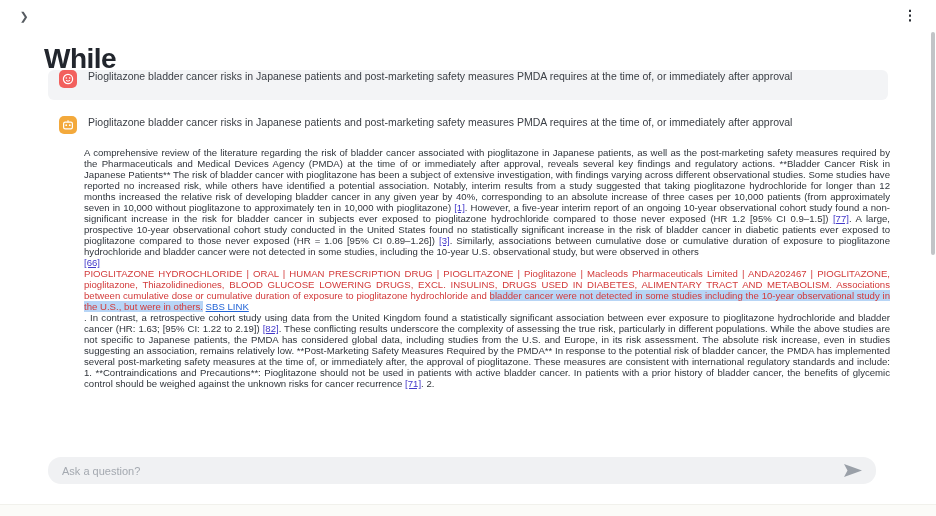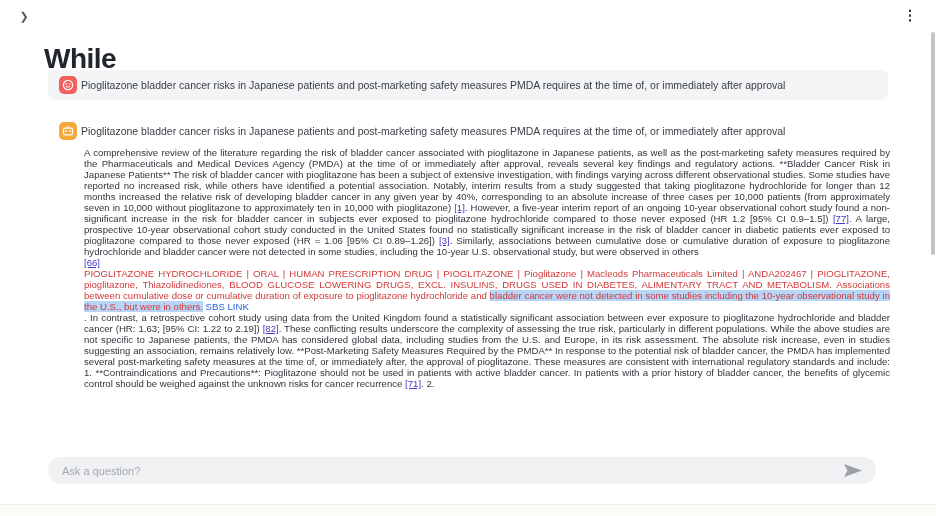--- a/index.html
+++ b/index.html
@@ -14,42 +14,42 @@
   .kebab-btn{
     position:absolute;right:19px;top:6px;width:14px;height:18px;color:#2b2f35;
     font-size:14px;font-weight:700;text-align:center;cursor:pointer;line-height:18px;
   }
   .page-title{
     position:absolute;left:44px;top:24px;font-size:28px;font-weight:800;
     color:#22262d;letter-spacing:-0.5px;
   }
   .msg-row{
     position:absolute;left:48px;width:840px;height:30px;border-radius:6px;
-    display:flex;align-items:center;gap:4px;padding:0 11px;box-sizing:border-box;
+    display:flex;align-items:flex-start;gap:11px;padding:0 11px;box-sizing:border-box;
   }
   .msg-row.user{top:70px;background:#f3f4f6;}
   .msg-row.bot{top:116px;background:transparent;}
   .avatar{
     width:18px;height:18px;border-radius:5px;flex:0 0 18px;
     display:flex;align-items:center;justify-content:center;
   }
   .avatar.user-avatar{background:#f2605d;}
   .avatar.bot-avatar{background:#f3a93c;}
   .msg-text{
     font-size:10.5px;color:#3a3e45;white-space:nowrap;overflow:hidden;
   }
   .answer{
     position:absolute;left:84px;top:147px;width:806px;
     font-size:9.6px;line-height:11px;color:#30353c;text-align:justify;
   }
   .answer a{cursor:pointer;}
   .answer .ref{color:#4338ca;text-decoration:underline;}
   .answer .red{color:#d23a3a;}
   .answer .red-highlight{color:#d23a3a;background:#b7d5f6;}
-  .answer .sbs{color:#2465d6;}
+  .answer .sbs{color:#2465d6;text-decoration:underline;}
   .composer{
     position:absolute;left:48px;top:457px;width:828px;height:27px;background:#f0f1f3;
     border-radius:13px;display:flex;align-items:center;padding:0 12px;
     box-sizing:border-box;z-index:5;gap:8px;
   }
   .composer input{
     flex:1;border:none;background:transparent;outline:none;font-size:11px;
     color:#333;font-family:"Liberation Sans", sans-serif;
   }
   .composer input::placeholder{color:#a4a9b0;}

